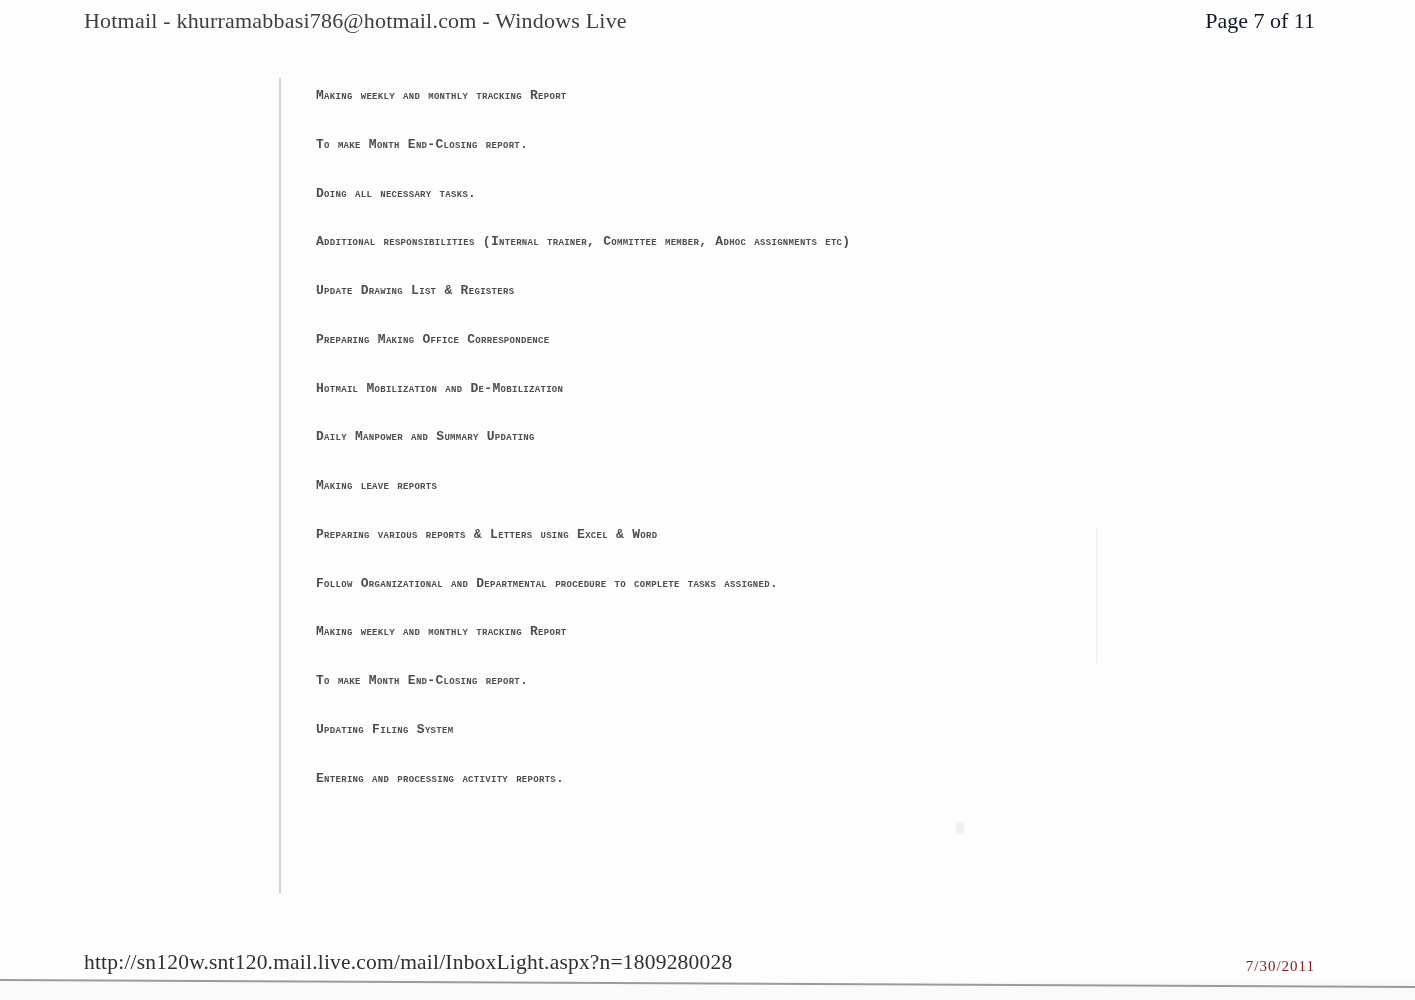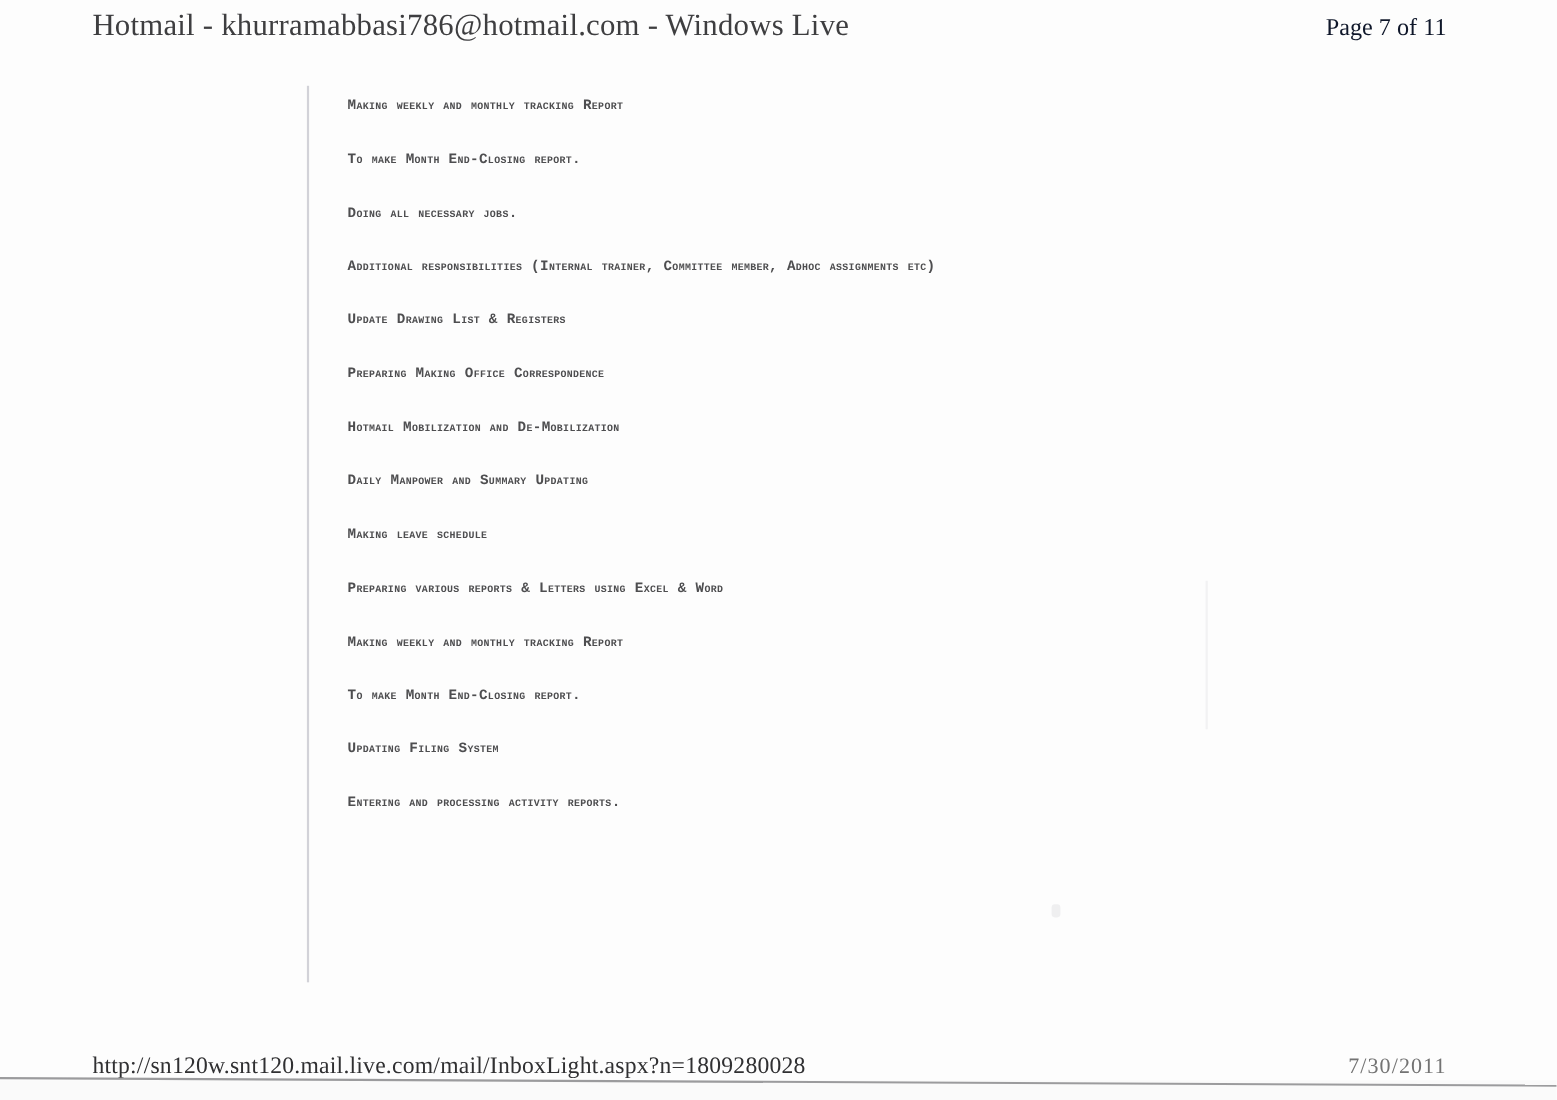--- a/index.html
+++ b/index.html
@@ -11,21 +11,21 @@
     font-family: "Liberation Serif", serif;
   }
   .print-page { position: absolute; inset: 0; }
 
   
   .print-header {
     position: absolute; top: 8px; left: 84px; right: 100px;
     display: flex; justify-content: space-between; align-items: baseline;
   }
   .header-title {
-    font-size: 28px; color: #3e3e40; letter-spacing: 0.2px;
+    font-size: 22px; color: #3e3e40; letter-spacing: 0.2px;
   }
   .header-page {
     font-size: 22px; color: #0f172a;
   }
 
   
   .quote-line {
     position: absolute; left: 279px; top: 78px;
     width: 2px; height: 815px;
     background: #d2d2d8;
@@ -47,21 +47,21 @@
 
   
   .print-footer {
     position: absolute; top: 934px; left: 84px; right: 100px;
     display: flex; justify-content: space-between; align-items: flex-end;
   }
   .footer-url {
     font-size: 21.5px; color: #303032; letter-spacing: 0.2px;
   }
   .footer-date {
-    font-size: 20px; color: #737373; letter-spacing: 1px; margin-top: 24px;
+    font-size: 15px; color: #7f1d1d; letter-spacing: 1px; margin-top: 24px;
   }
 
   
   .scan-edge-line {
     position: absolute; left: -8px; top: 979px;
     width: 1440px; height: 2px;
     background: #9b9b9d;
     transform: rotate(0.28deg);
     transform-origin: left center;
   }
@@ -90,28 +90,29 @@
   <div class="print-header">
     <span class="header-title">Hotmail - khurramabbasi786@hotmail.com - Windows Live</span>
     <span class="header-page">Page 7 of 11</span>
   </div>
 
   <div class="quote-line"></div>
 
   <ul class="body-list">
       <li>Making weekly and monthly tracking Report</li>
       <li>To make Month End-Closing report.</li>
-      <li>Doing all necessary jobs.</li>
+      <li>Doing all necessary tasks.</li>
       <li>Additional responsibilities (Internal trainer, Committee member, Adhoc assignments etc)</li>
       <li>Update Drawing List &amp; Registers</li>
       <li>Preparing Making Office Correspondence</li>
       <li>Hotmail Mobilization and De-Mobilization</li>
       <li>Daily Manpower and Summary Updating</li>
-      <li>Making leave schedule</li>
+      <li>Making leave reports</li>
       <li>Preparing various reports &amp; Letters using Excel &amp; Word</li>
+      <li>Follow Organizational and Departmental procedure to complete tasks assigned.</li>
       <li>Making weekly and monthly tracking Report</li>
       <li>To make Month End-Closing report.</li>
       <li>Updating Filing System</li>
       <li>Entering and processing activity reports.</li>
     </ul>
 
   <div class="print-footer">
     <span class="footer-url">http://sn120w.snt120.mail.live.com/mail/InboxLight.aspx?n=1809280028</span>
     <span class="footer-date">7/30/2011</span>
   </div>

